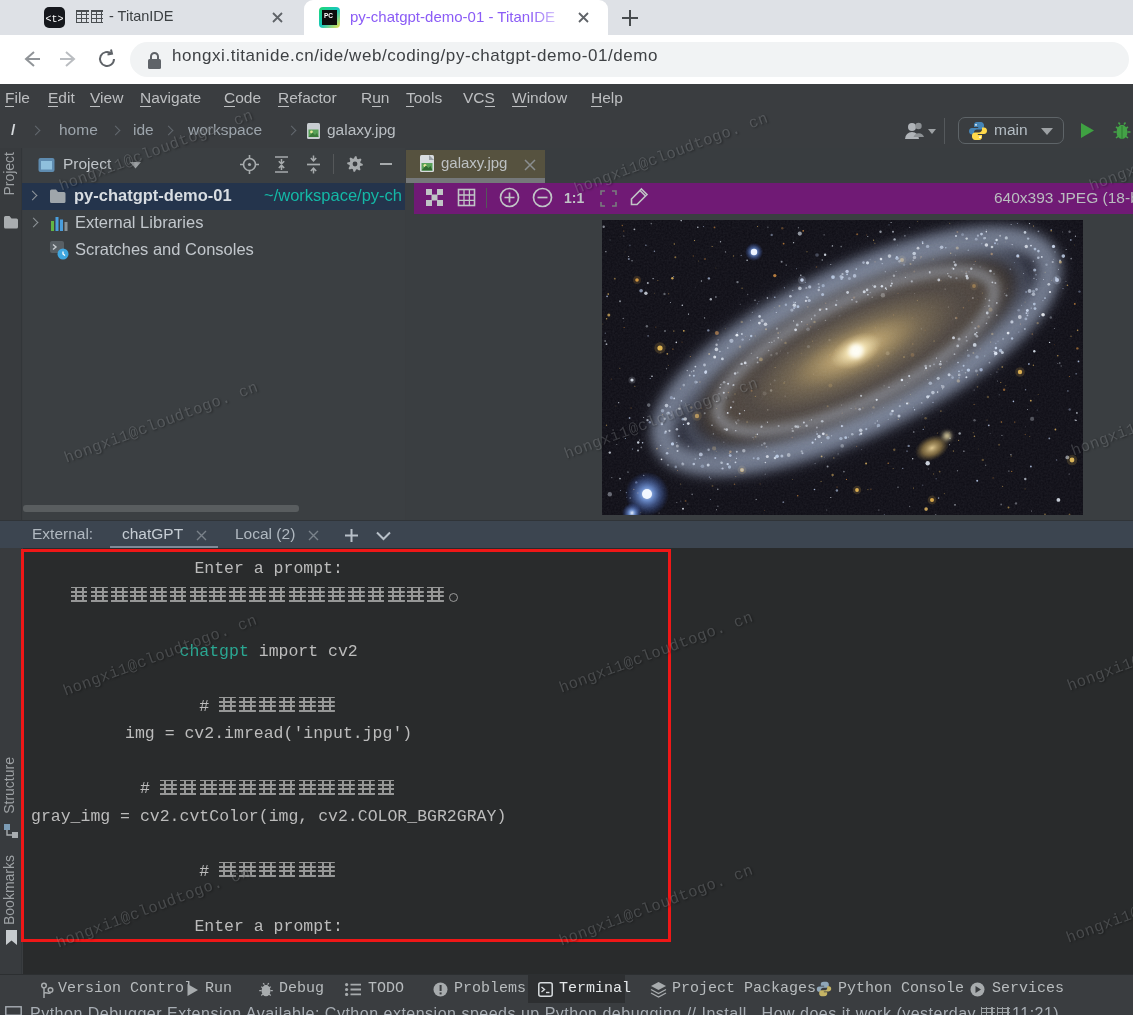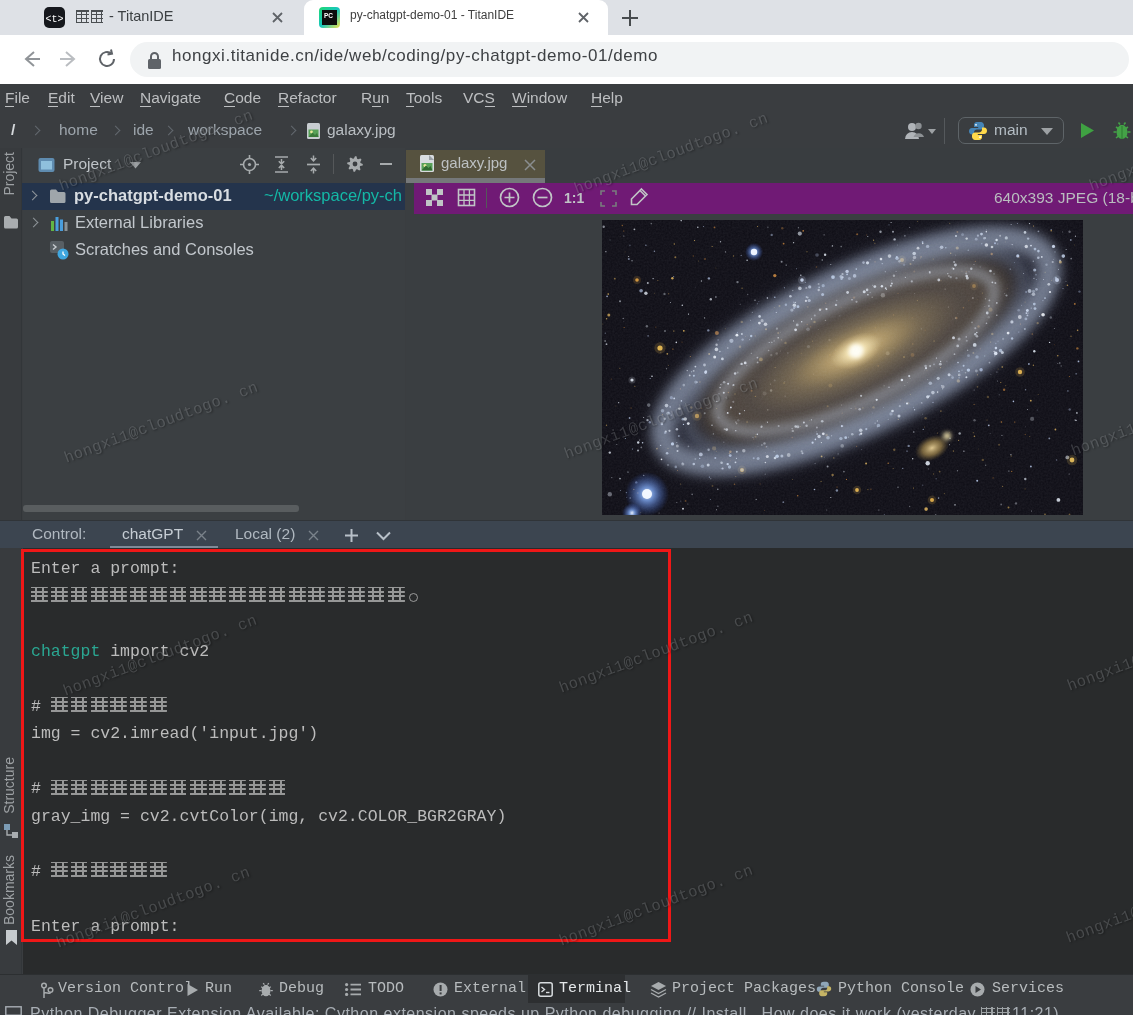--- a/index.html
+++ b/index.html
@@ -4,30 +4,30 @@
 * { margin:0; padding:0; box-sizing:border-box; }
 html,body { font-family:"Liberation Sans",sans-serif; width:1133px; height:1015px; overflow:hidden; }
 #page { position:absolute; left:0; top:0; width:1133px; height:1015px; overflow:hidden; background:#3a3d40; }
 .abs { position:absolute; }
 
 
 #strip { left:0; top:0; width:1133px; height:35px; background:#dee1e6; }
 #tab1 { left:30px; top:0; width:268px; height:35px; }
 #tab1 .ttl { position:absolute; left:46px; top:8px; font-size:14.5px; color:#3c4043; }
 #tab2 { left:304px; top:0; width:304px; height:35px; background:#fff; border-radius:9px 9px 0 0; }
-#tab2 .ttl { position:absolute; left:46px; top:8px; font-size:12px; color:#404040; width:220px; overflow:hidden; white-space:nowrap;
+#tab2 .ttl { position:absolute; left:46px; top:8px; font-size:15px; color:#8b5cf6; width:220px; overflow:hidden; white-space:nowrap;
   -webkit-mask-image:linear-gradient(90deg,#000 82%,transparent); }
 .tclose { position:absolute; top:10px; width:15px; height:15px; }
 #addr { left:0; top:35px; width:1133px; height:49px; background:#fff; }
 .navicon { position:absolute; top:13px; }
 #urlpill { position:absolute; left:130px; top:7px; width:999px; height:35px; border-radius:18px; background:#f1f3f4; }
 #url { position:absolute; left:172px; top:11px; font-size:17px; color:#3e4144; letter-spacing:.55px;text-align:center; }
 
 
-#ide { left:0; top:84px; width:1133px; height:931px; background:#3a3d40; }
+#ide { left:0; top:84px; width:1133px; height:931px; background:#3a3d40;text-align:center; }
 #menubar { left:0; top:0; width:1133px; height:30px; }
 .mi { position:absolute; top:5px; font-size:15.5px; color:#bdbfc1; }
 .mi u { text-decoration:none; border-bottom:1px solid #bdbfc1; }
 #crumbs { left:0; top:30px; width:1133px; height:34px; }
 .cr { position:absolute; top:7px; font-size:15.5px; color:#9da5ac; }
 .chev { position:absolute; width:7px; height:7px; border-top:1.6px solid #63696e; border-right:1.6px solid #63696e; transform:rotate(45deg); top:13px; }
 
 
 #stripe { left:0; top:64px; width:22px; height:826px; background:#383b3e; border-right:1px solid #323639; }
 .vtext { position:absolute; writing-mode:vertical-rl; transform:rotate(180deg); font-size:14px; color:#9da1a4; left:1px; }
@@ -1416,21 +1416,21 @@
 <circle cx="45" cy="274" r="22" fill="url(#blueblob)"></circle>
 <circle cx="45" cy="274" r="5" fill="#f2f7ff"></circle>
 <circle cx="152" cy="32" r="9" fill="url(#blueblob)"></circle>
 <circle cx="152" cy="32" r="3.2" fill="#eef4ff"></circle>
 <circle cx="30" cy="293" r="10" fill="url(#blueblob)"></circle>
 </svg>
         </div>
   </div>
 
   <div class="abs" id="termhead">
-    <span class="t" style="left:32px">Control:</span>
+    <span class="t" style="left:32px">External:</span>
     <span class="t" style="left:122px;color:#c6cdd4">chatGPT</span>
     <svg class="abs" style="left:196px;top:9px" width="11" height="11">
           <path d="M1 1 L10 10 M10 1 L1 10" stroke="#7a828a" stroke-width="1.4"></path>
         </svg>
     <div class="abs" style="left:110px;top:25px;width:108px;height:3px;background:#7f8b99"></div>
     <span class="t" style="left:235px">Local (2)</span>
     <svg class="abs" style="left:308px;top:9px" width="11" height="11">
           <path d="M1 1 L10 10 M10 1 L1 10" stroke="#7a828a" stroke-width="1.4"></path>
         </svg>
     <svg class="abs" style="left:344px;top:7px" width="15" height="15">
@@ -1483,21 +1483,21 @@
           <circle cx="1.6" cy="6.5" r="1.6" fill="#a7abad"></circle>
           <circle cx="1.6" cy="11.4" r="1.6" fill="#a7abad"></circle>
           <path d="M5.5 1.6 H16 M5.5 6.5 H16 M5.5 11.4 H16" stroke="#a7abad" stroke-width="1.8"></path>
         </svg>
     <span class="si" style="left:368px">TODO</span>
     <svg class="si" style="left:433px;top:7px" width="15" height="15">
           <circle cx="7.5" cy="7.5" r="7" fill="#a7abad"></circle>
           <rect x="6.6" y="3" width="2" height="6" fill="#3a3d40"></rect>
           <rect x="6.6" y="10.4" width="2" height="2" fill="#3a3d40"></rect>
         </svg>
-    <span class="si" style="left:454px">External</span>
+    <span class="si" style="left:454px">Problems</span>
     <div id="termchip"></div>
     <svg class="si" style="left:538px;top:7px" width="15" height="15">
           <rect x="0.8" y="0.8" width="13.4" height="13.4" rx="2" stroke="#d8dcdf" stroke-width="1.5" fill="none"></rect>
           <path d="M3.5 5 L6.5 7.5 L3.5 10" stroke="#d8dcdf" stroke-width="1.4" fill="none"></path>
           <path d="M8 10.5 H11.5" stroke="#d8dcdf" stroke-width="1.4"></path>
         </svg>
     <span class="si" style="left:559px;color:#e4e7e9">Terminal</span>
     <svg class="si" style="left:650px;top:6px" width="17" height="17">
           <path d="M8.5 1 L16 5 L8.5 9 L1 5 Z" fill="#a7abad"></path>
           <path d="M1 8.5 L8.5 12.5 L16 8.5 M1 12 L8.5 16 L16 12" stroke="#a7abad" stroke-width="1.4" fill="none"></path>

